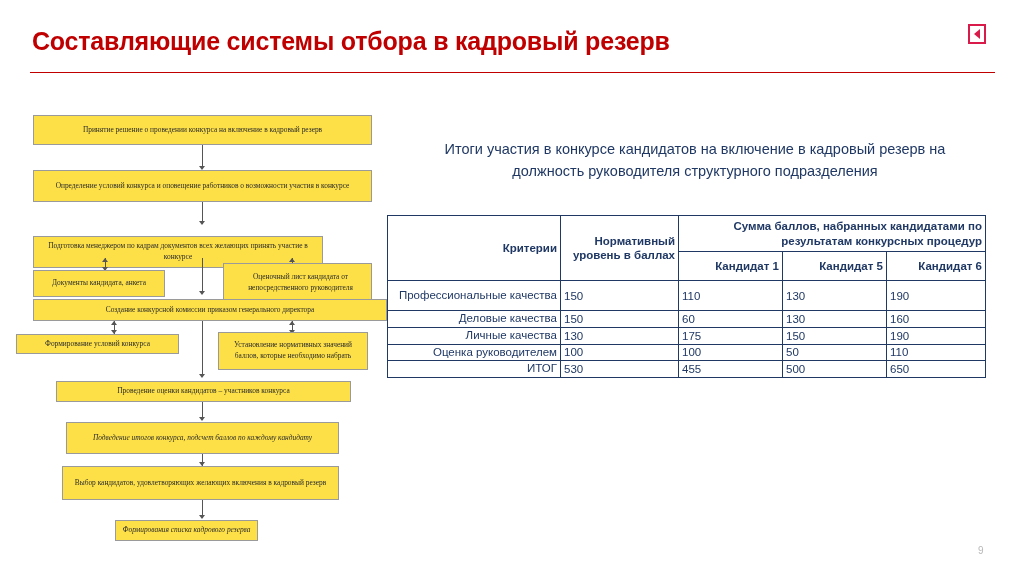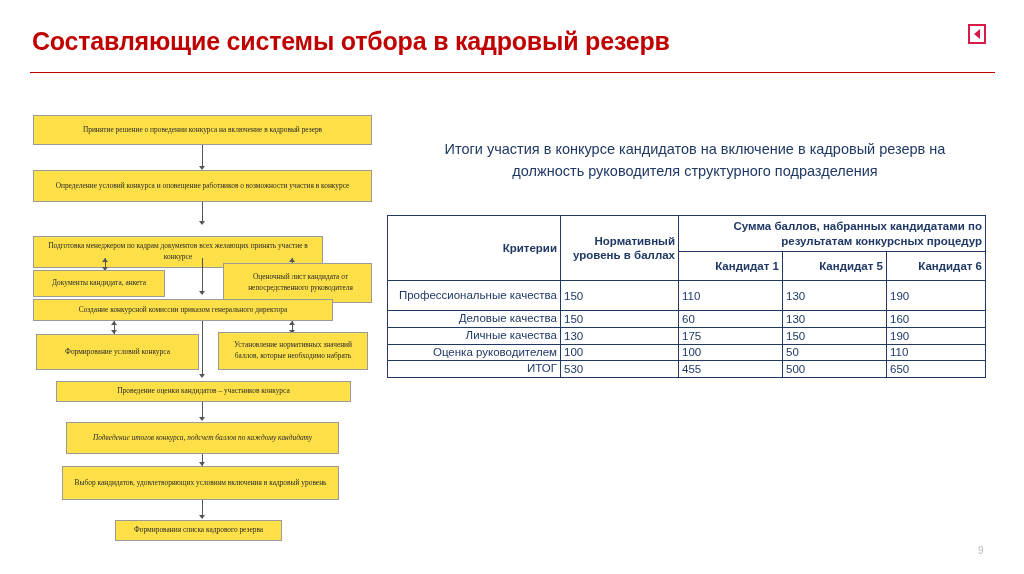--- a/index.html
+++ b/index.html
@@ -190,61 +190,61 @@
   <div class="fc-line" style="left:202px; top:258px; width:1px; height:35px;"></div>
   <div class="fc-arrow down" style="left:199px; top:291px;"></div>
 
   <div class="fc-box" style="left:33px; top:270px; width:132px; height:27px;">
     <span>Документы кандидата, анкета</span>
   </div>
   <div class="fc-box" style="left:223px; top:263px; width:149px; height:40px;padding-left:11px;">
     <span>Оценочный лист кандидата от непосредственного руководителя</span>
   </div>
 
-  <div class="fc-box" style="left:33px; top:299px; width:300px; height:22px;">
+  <div class="fc-box" style="left:33px; top:299px; width:354px; height:22px;">
     <span>Создание конкурсной комиссии приказом генерального директора</span>
   </div>
 
   <div class="fc-line" style="left:114px; top:321px; width:1px; height:13px;"></div>
   <div class="fc-arrow down" style="left:111px; top:330px;"></div>
   <div class="fc-arrow up" style="left:111px; top:321px;"></div>
 
   <div class="fc-line" style="left:292px; top:321px; width:1px; height:13px;"></div>
   <div class="fc-arrow down" style="left:289px; top:330px;"></div>
   <div class="fc-arrow up" style="left:289px; top:321px;"></div>
 
   <div class="fc-line" style="left:202px; top:321px; width:1px; height:55px;"></div>
   <div class="fc-arrow down" style="left:199px; top:374px;"></div>
 
-  <div class="fc-box" style="left:36px; top:334px; width:163px; height:36px;">
+  <div class="fc-box" style="left:16px; top:334px; width:163px; height:20px;">
     <span>Формирование условий конкурса</span>
   </div>
   <div class="fc-box" style="left:218px; top:332px; width:150px; height:38px;">
     <span>Установление нормативных значений баллов, которые необходимо набрать</span>
   </div>
 
   <div class="fc-box" style="left:56px; top:381px; width:295px; height:21px;">
     <span>Проведение оценки кандидатов – участников конкурса</span>
   </div>
   <div class="fc-line" style="left:202px; top:402px; width:1px; height:18px;"></div>
   <div class="fc-arrow down" style="left:199px; top:417px;"></div>
 
   <div class="fc-box" style="left:66px; top:422px; width:273px; height:32px;font-style:italic;">
     <span>Подведение итогов конкурса, подсчет баллов по каждому кандидату</span>
   </div>
   <div class="fc-line" style="left:202px; top:454px; width:1px; height:12px;"></div>
   <div class="fc-arrow down" style="left:199px; top:462px;"></div>
 
   <div class="fc-box" style="left:62px; top:466px; width:277px; height:34px;">
-    <span>Выбор кандидатов, удовлетворяющих условиям включения в кадровый уровень</span>
+    <span>Выбор кандидатов, удовлетворяющих желающих включения в кадровый резерв</span>
   </div>
   <div class="fc-line" style="left:202px; top:500px; width:1px; height:18px;"></div>
   <div class="fc-arrow down" style="left:199px; top:515px;"></div>
 
-  <div class="fc-box" style="left:115px; top:520px; width:167px; height:21px;">
+  <div class="fc-box" style="left:115px; top:520px; width:143px; height:21px;font-style:italic;">
     <span>Формирования списка кадрового резерва</span>
   </div>
 </div>
 
 <div id="results-caption">Итоги участия в конкурсе кандидатов на включение в кадровый резерв на должность руководителя структурного подразделения</div>
 
 <table id="results-table">
   <colgroup>
     <col class="col-criteria">
       <col class="col-norm">

